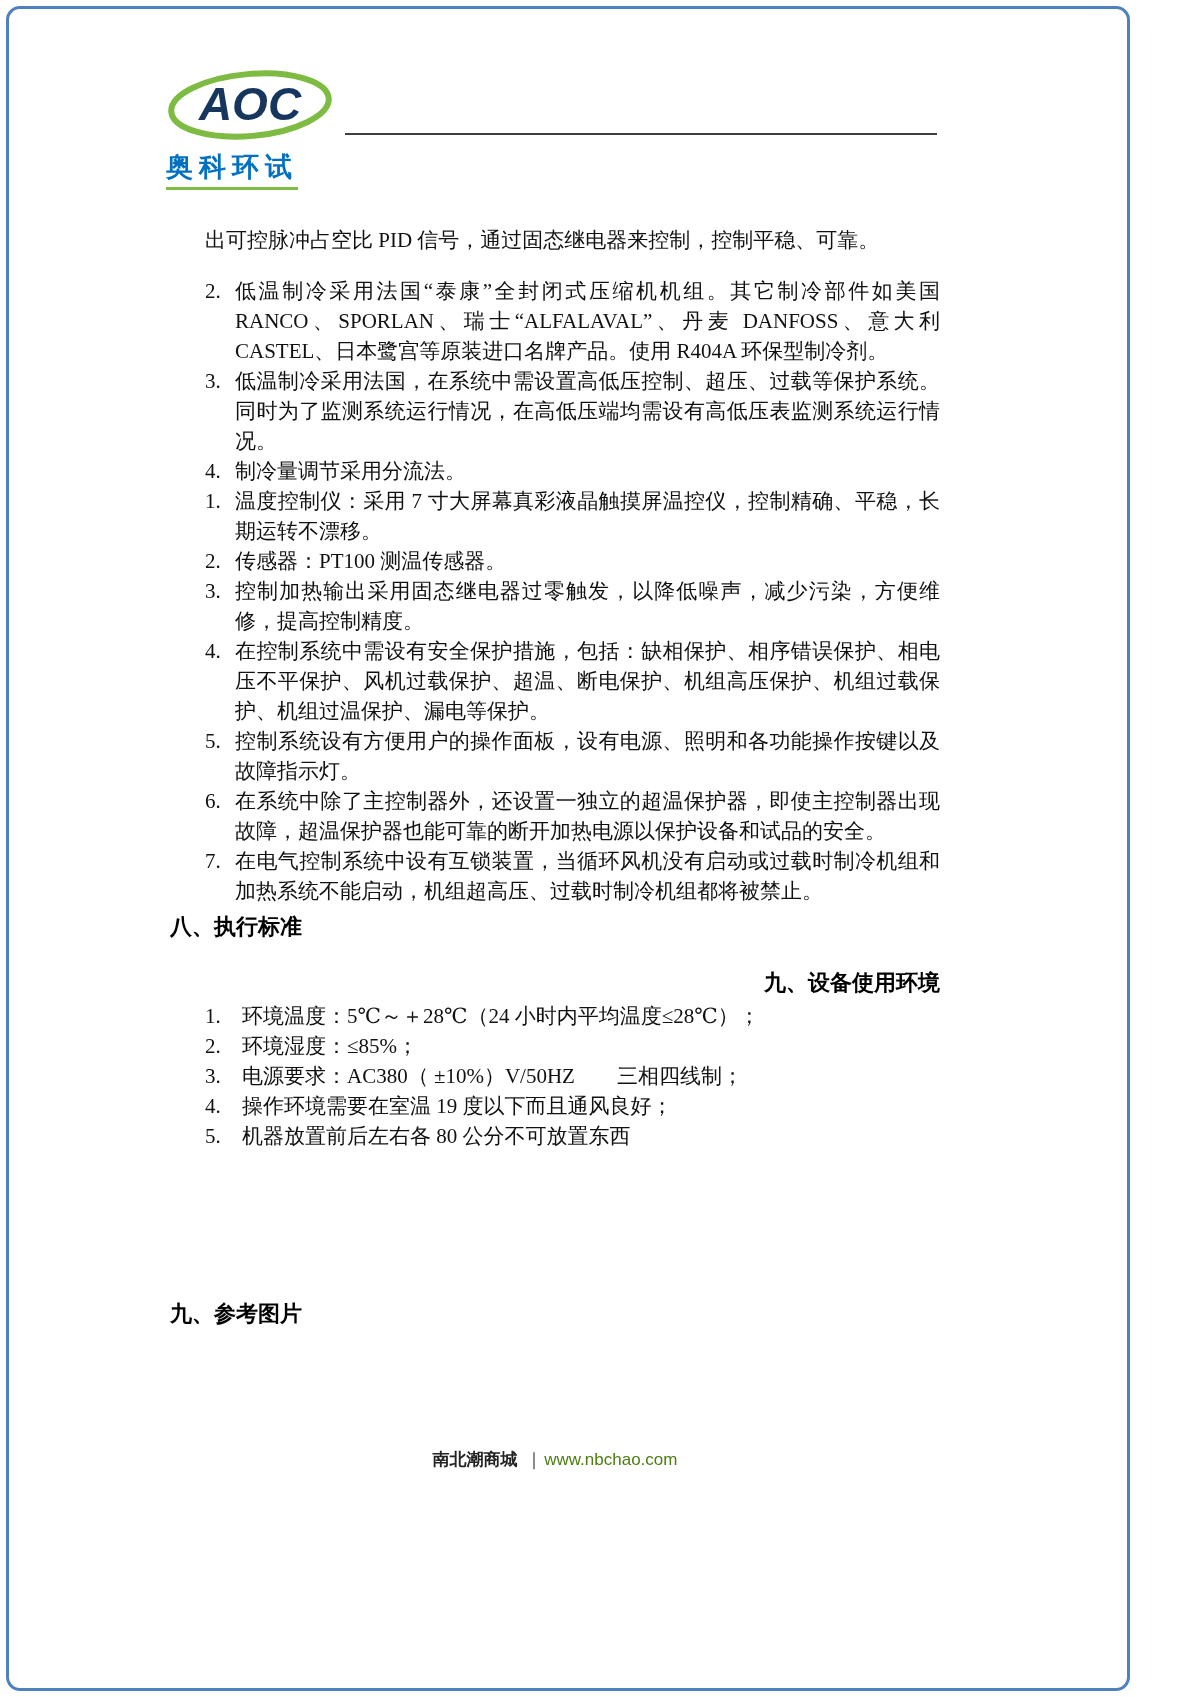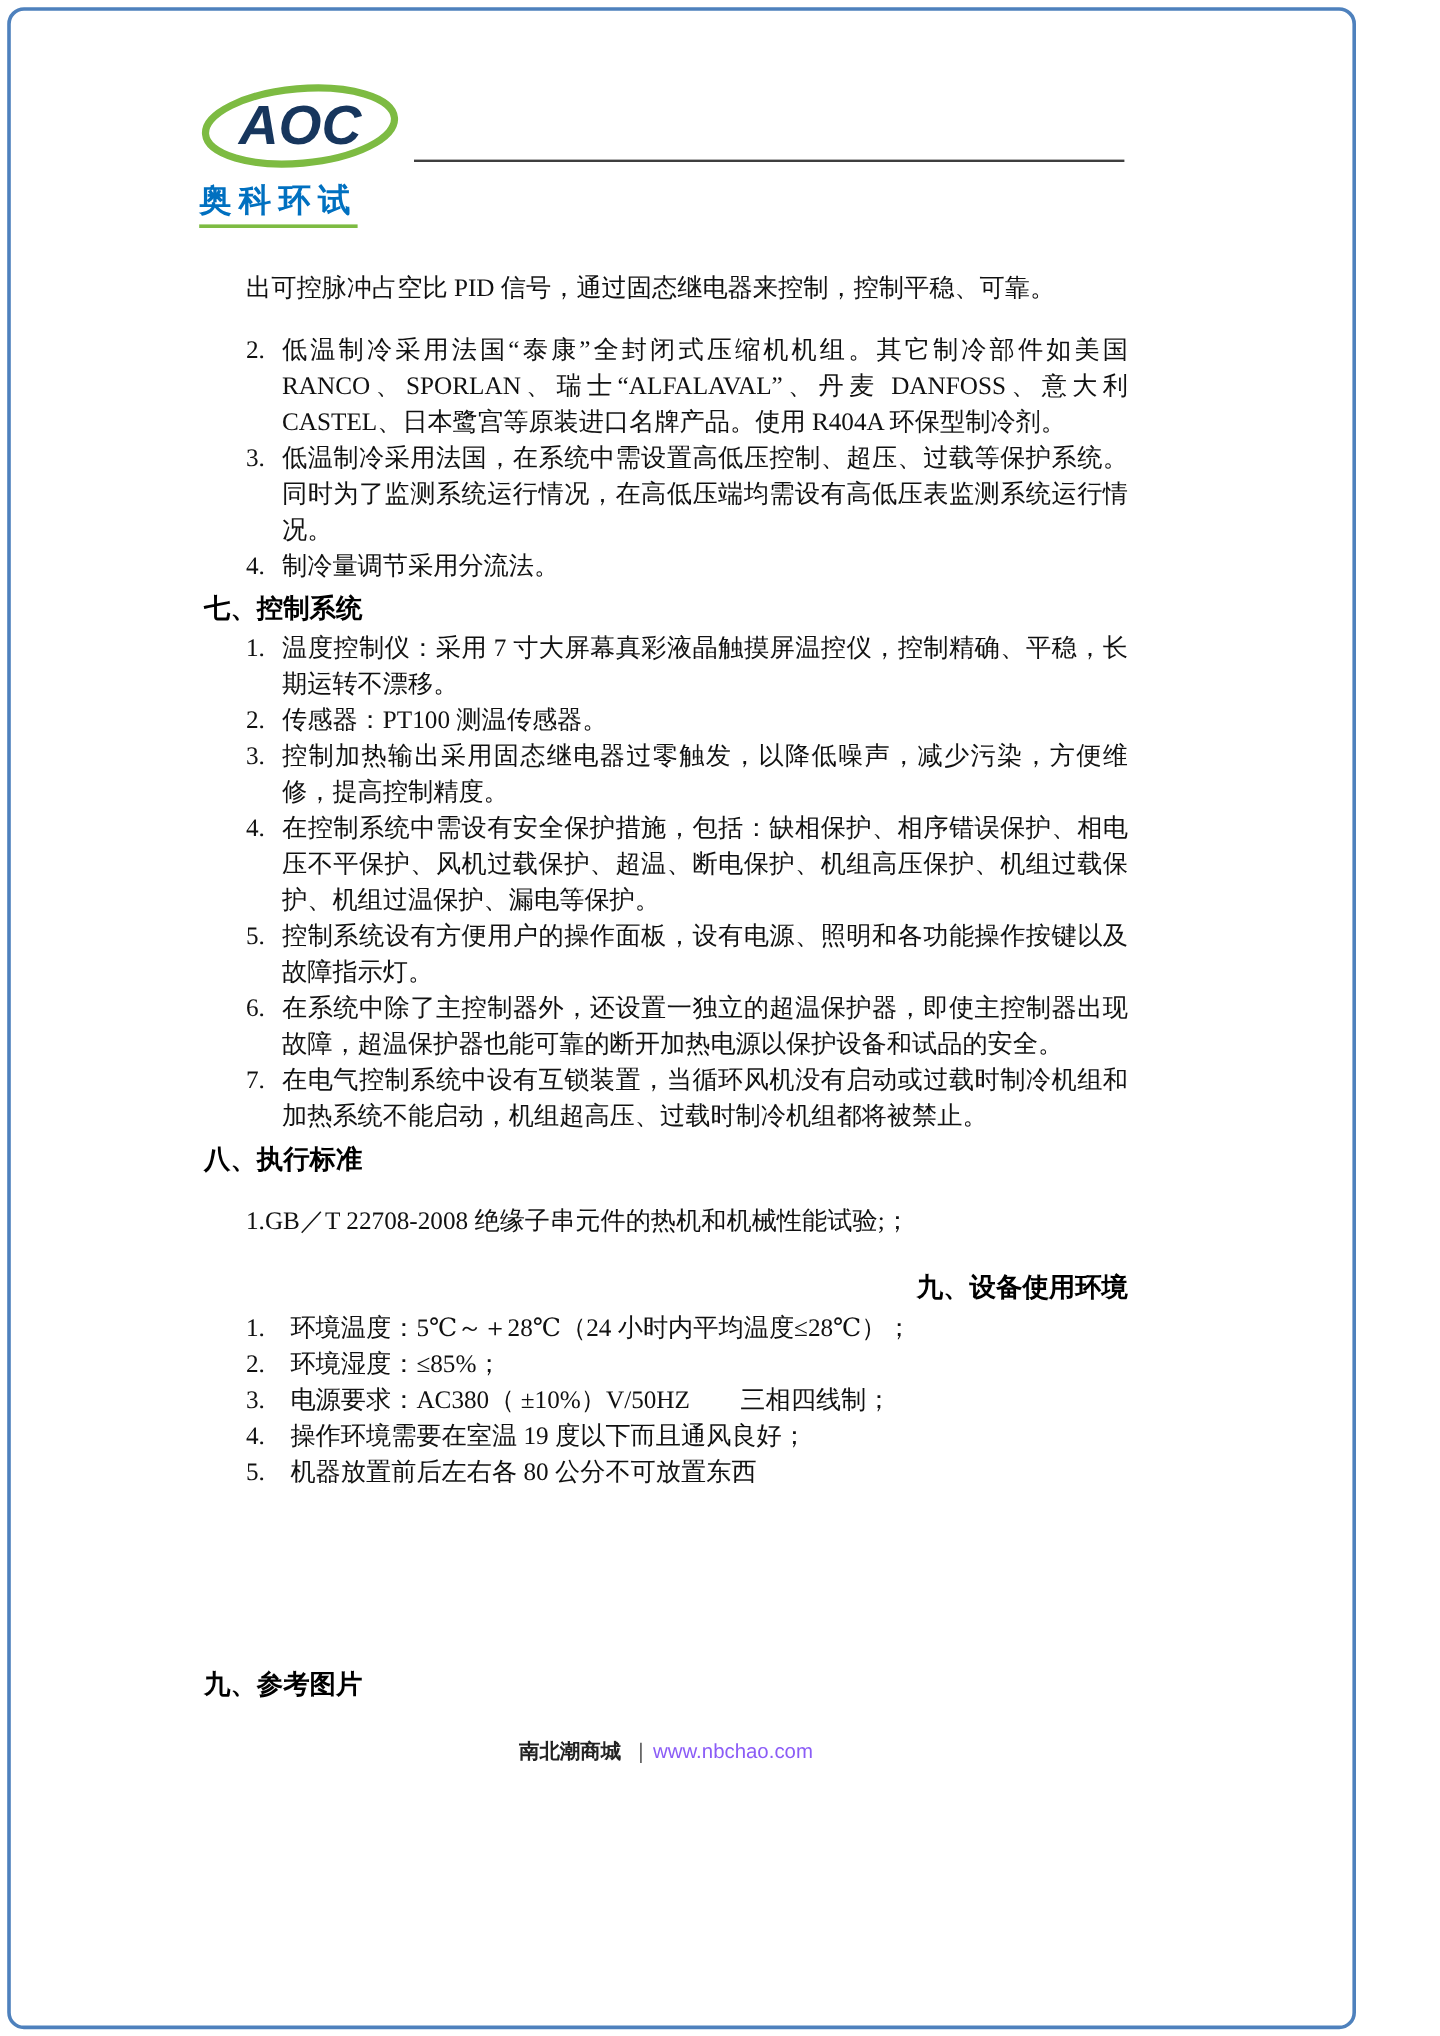--- a/index.html
+++ b/index.html
@@ -70,21 +70,21 @@
   .footer {
     position: absolute; left: 170px; top: 1448px;
     width: 770px;
     text-align: center;
     font-family: "Liberation Sans", "DejaVu Sans", sans-serif;
     font-size: 17px;
     color: #222222;
   }
   .footer .brand { font-weight: bold; }
   .footer .sep { margin: 0 2px 0 8px; }
-  .footer .url { color: #8b5cf6; text-decoration: none; }
+  .footer .url { color: #4d7c0f; text-decoration: none; }
 </style>
 </head>
 <body>
 
 <div class="page">
 
   <div class="page-frame"></div>
 
   <div class="logo">
     <svg class="logo-mark" width="168" height="78" viewBox="0 0 168 78" aria-hidden="true">
@@ -111,21 +111,20 @@
           <span class="num">3.</span>
           <span class="txt">低温制冷采用法国，在系统中需设置高低压控制、超压、过载等保护系统。同时为了监测系统运行情况，在高低压端均需设有高低压表监测系统运行情况。</span>
         </div>
 
         <div class="li">
           <span class="num">4.</span>
           <span class="txt">制冷量调节采用分流法。</span>
         </div>
       </div>
 
-    <h2 class="heading">七、控制系统</h2>
 
     <div class="list">
 
         <div class="li">
           <span class="num">1.</span>
           <span class="txt">温度控制仪：采用 7 寸大屏幕真彩液晶触摸屏温控仪，控制精确、平稳，长期运转不漂移。</span>
         </div>
 
         <div class="li">
           <span class="num">2.</span>
@@ -153,21 +152,20 @@
         </div>
 
         <div class="li">
           <span class="num">7.</span>
           <span class="txt">在电气控制系统中设有互锁装置，当循环风机没有启动或过载时制冷机组和加热系统不能启动，机组超高压、过载时制冷机组都将被禁止。</span>
         </div>
       </div>
 
     <h2 class="heading">八、执行标准</h2>
 
-    <p class="para indent">1.GB／T 22708-2008 绝缘子串元件的热机和机械性能试验;；</p>
 
     <h2 class="heading gap-top">九、设备使用环境</h2>
 
     <div class="list env">
 
         <div class="li">
           <span class="num">1.</span>
           <span class="txt">环境温度：5℃～＋28℃（24 小时内平均温度≤28℃）；</span>
         </div>
 

